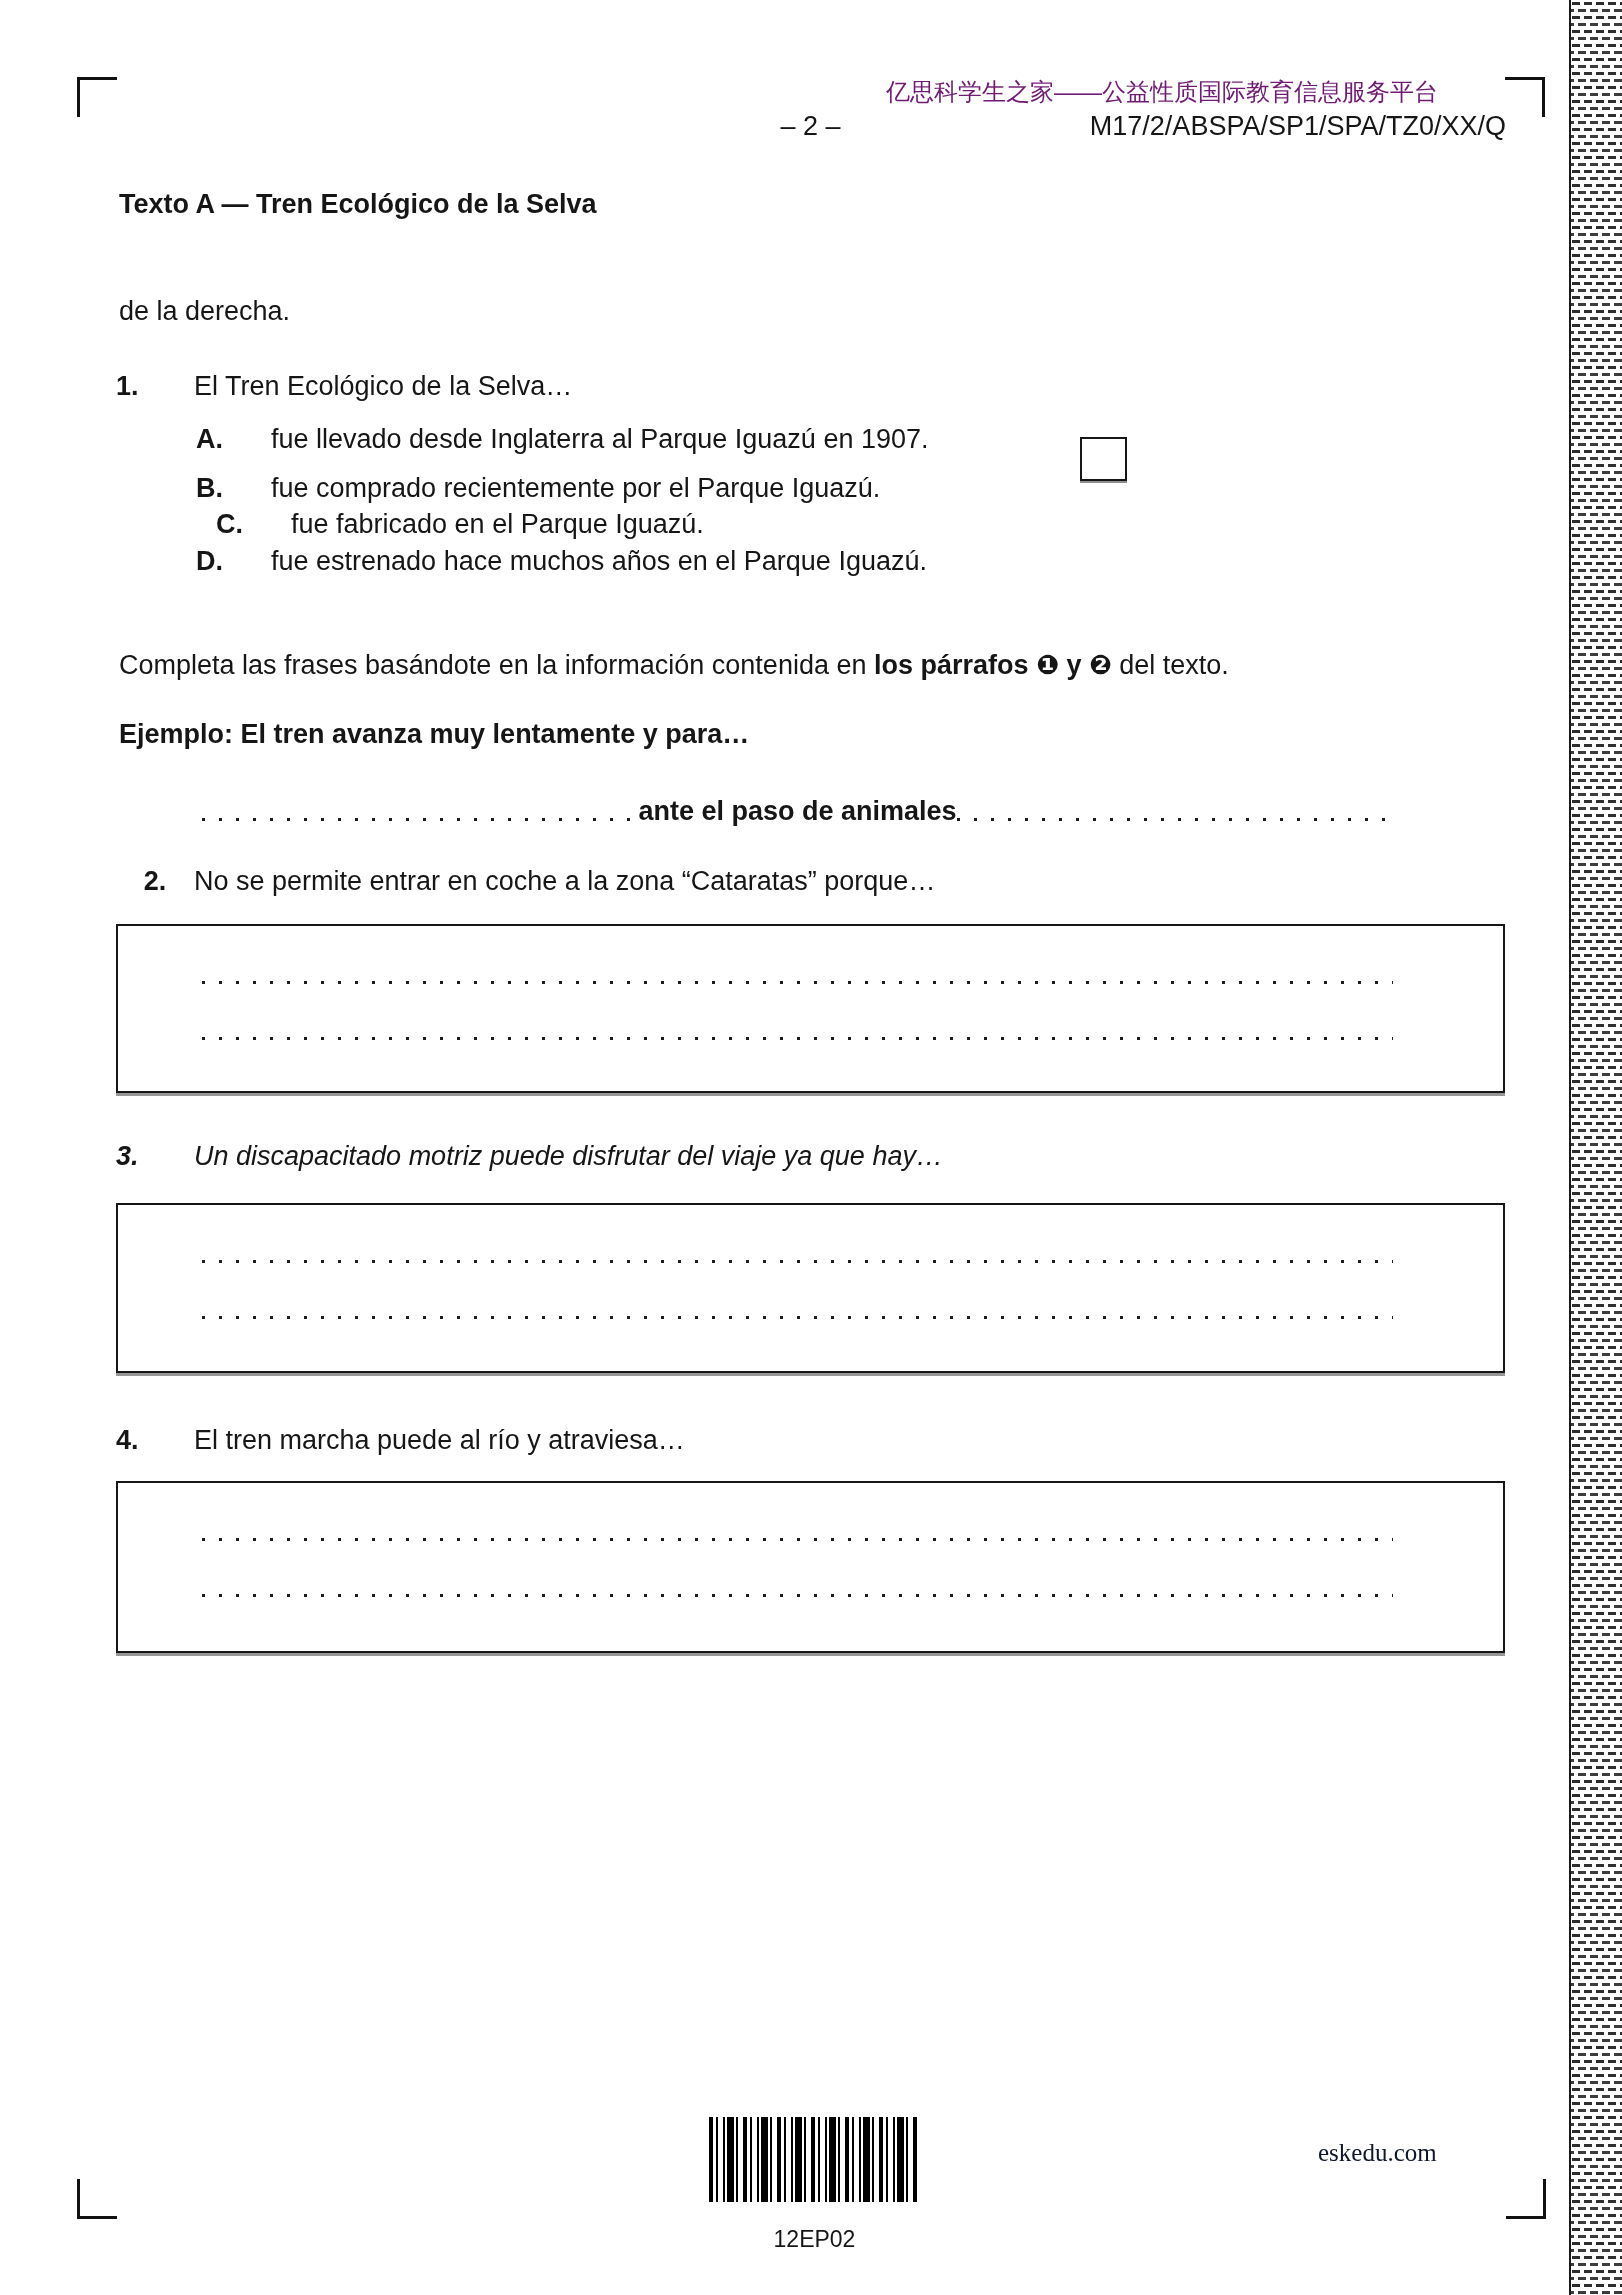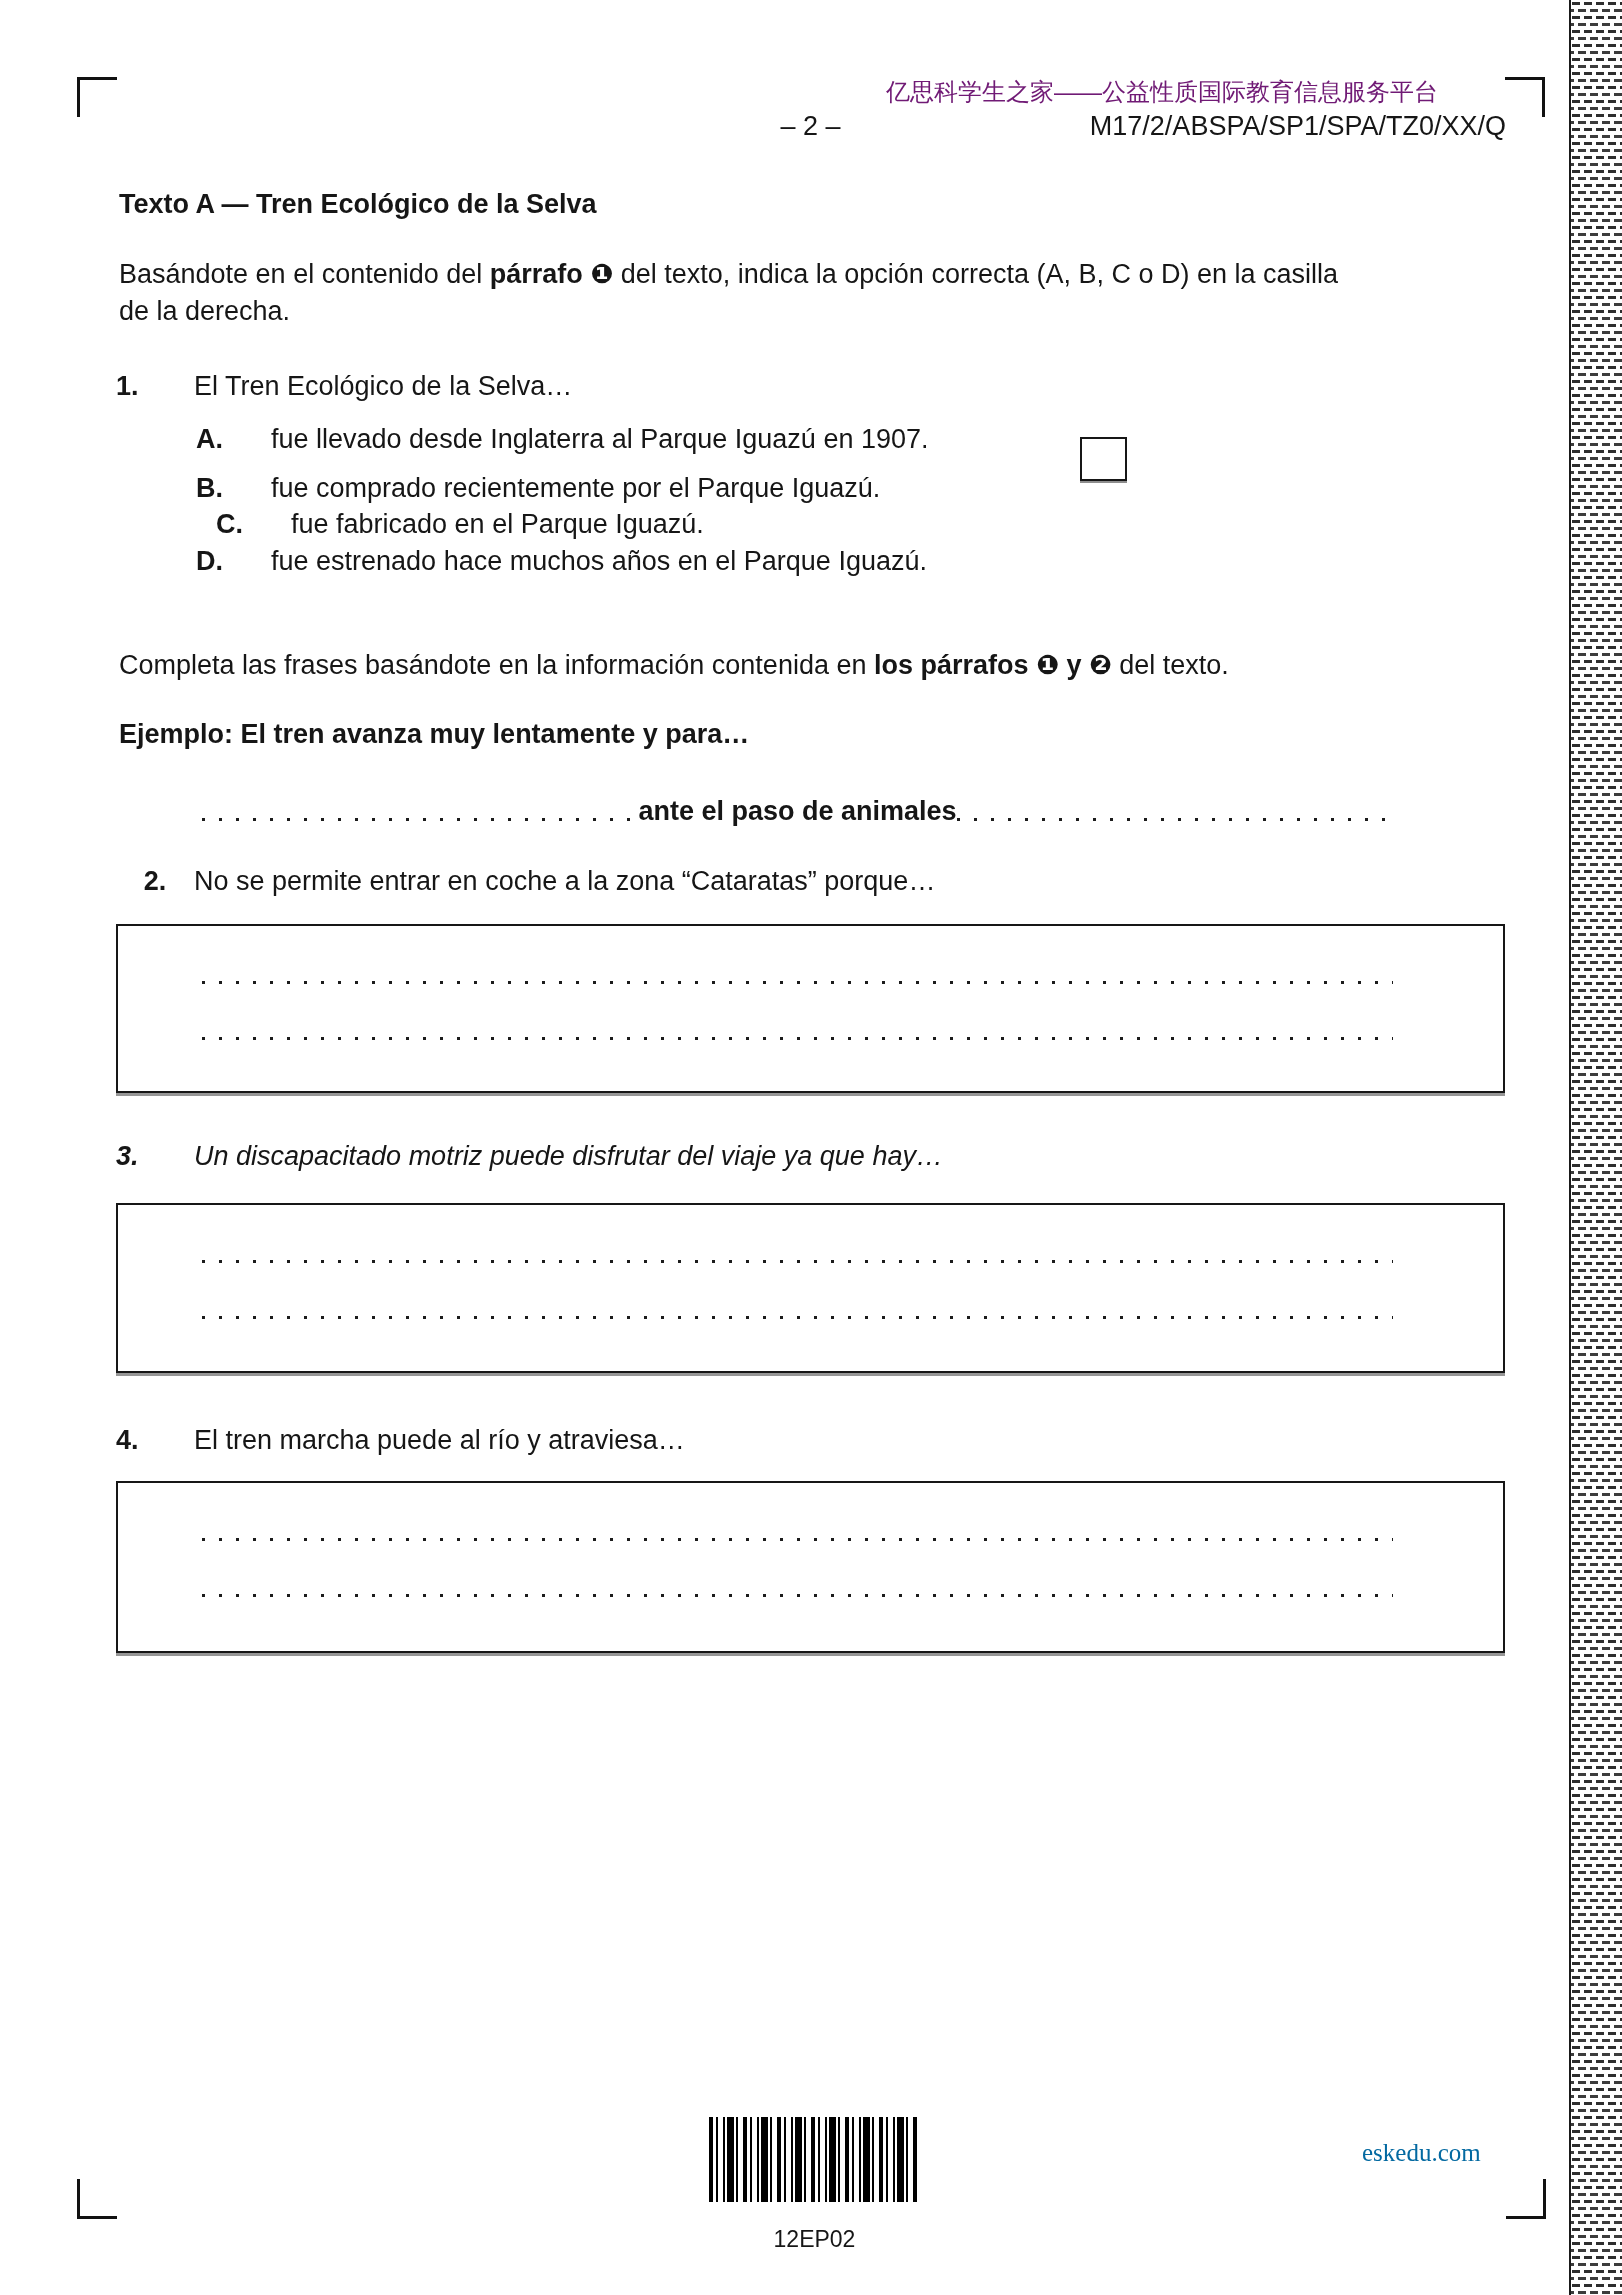--- a/index.html
+++ b/index.html
@@ -109,42 +109,41 @@
       #000 18px 25px, #fff 25px 27px,
       #000 27px 29px, #fff 29px 34px);
   }
   .barcode-label {
     position: absolute; left: 709px; top: 2203px; width: 211px;
     text-align: center; font-size: 23px; line-height: 26px; margin-top: 23px;
   }
   .site-watermark {
     position: absolute; left: 1318px; top: 2139px;
     font-family: "Liberation Serif", "DejaVu Serif", serif;
-    font-size: 25px; line-height: 28px; color: #0369a1; margin-left: 44px;
+    font-size: 25px; line-height: 28px; color: #0f172a;
   }
 </style>
 </head>
 <body>
 
 <div class="page">
 
   <div class="binding-strip"></div>
 
   <div class="crop tl"></div>
   <div class="crop tr"></div>
   <div class="crop bl"></div>
   <div class="crop br"></div>
 
   <div class="cn-watermark">亿思科学生之家——公益性质国际教育信息服务平台</div>
   <div class="line page-num">– 2 –</div>
   <div class="exam-code">M17/2/ABSPA/SP1/SPA/TZ0/XX/Q</div>
 
   <div class="line doc-title">Texto A — Tren Ecológico de la Selva</div>
 
-  <div class="line intro-1"><span>Basándote en el contenido del </span><span class="bold">párrafo ❶</span><span> del texto, indica la opción correcta (A, B, C o D) en la casilla</span></div>
   <div class="line intro-2">de la derecha.</div>
 
   <div class="line q-row q1-row"><span class="q-num">1.</span><span>El Tren Ecológico de la Selva…</span></div>
 
   <div class="line opt-row opt-a"><span class="opt-letter">A.</span><span>fue llevado desde Inglaterra al Parque Iguazú en 1907.</span></div>
   <div class="line opt-row opt-b"><span class="opt-letter">B.</span><span>fue comprado recientemente por el Parque Iguazú.</span></div>
   <div class="line opt-row opt-c"><span class="opt-letter">C.</span><span>fue fabricado en el Parque Iguazú.</span></div>
   <div class="line opt-row opt-d"><span class="opt-letter">D.</span><span>fue estrenado hace muchos años en el Parque Iguazú.</span></div>
 
   <div class="answer-cell"></div>

